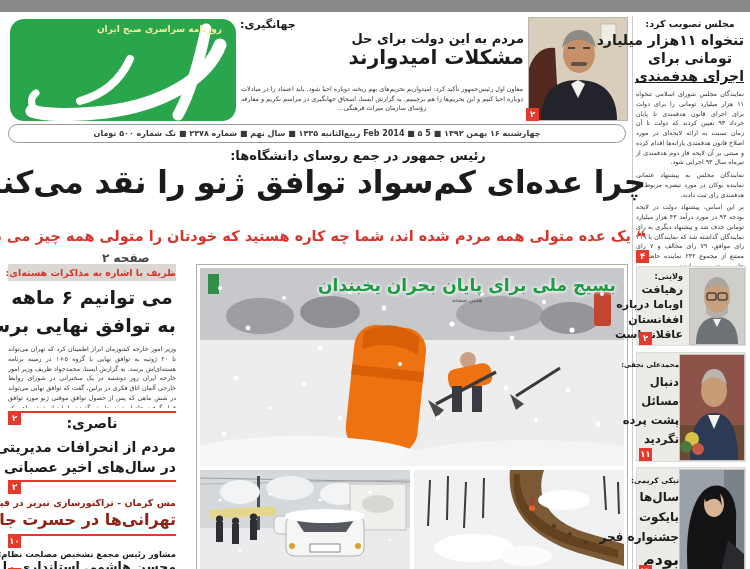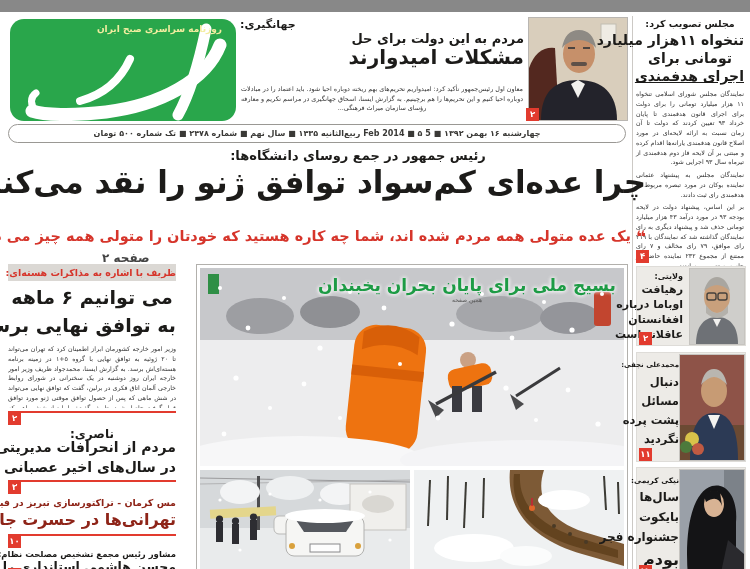--- a/index.html
+++ b/index.html
@@ -81,21 +81,21 @@
   </div>
   <div class="abs b nw" style="left:90px;top:239px;font-size:12px;color:#444;padding-left:12px;">صفحه ۲</div>
 
   <div class="abs kbar nw" style="left:8px;top:252px;width:168px;height:17px;font-size:9.5px;line-height:17px;">ظریف با اشاره به مذاکرات هسته‌ای:</div>
   <div class="abs b ink ctr nw" style="left:8px;top:274px;width:168px;font-size:19px;">می توانیم ۶ ماهه</div>
   <div class="abs b ink ctr nw" style="left:8px;top:302px;width:168px;font-size:19px;">به توافق نهایی برسیم</div>
   <div class="abs body-txt" style="left:8px;top:332px;width:168px;height:64px;overflow:hidden;font-size:6.3px;line-height:1.55;">وزیر امور خارجه کشورمان ابراز اطمینان کرد که تهران می‌تواند تا ۲۰ ژوئیه به توافق نهایی با گروه ۵+۱ در زمینه برنامه هسته‌ای‌اش برسد. به گزارش ایسنا، محمدجواد ظریف وزیر امور خارجه ایران روز دوشنبه در یک سخنرانی در شورای روابط خارجی آلمان اتاق فکری در برلین، گفت که توافق نهایی می‌تواند در شش ماهی که پس از حصول توافق موقتی ژنو مورد توافق قرار گرفت حاصل شود. ظریف گفت: ما باید از شش ماهی که داریم استفاده کنیم تا به یک توافق دست یابیم، زیرا اگر این شش ماه را از دست بدهیم، حرکتی که آغاز شده است به سمت دیگر منحرف خواهد شد.</div>
   <div class="redline" style="left:8px;top:399px;width:168px;"></div>
   <div class="badge" style="left:8px;top:400px;">۲</div>
 
-  <div class="abs b ink ctr nw" style="left:8px;top:415px;width:168px;font-size:12px;">ناصری:</div>
+  <div class="abs b ink ctr nw" style="left:8px;top:403px;width:168px;font-size:14px;">ناصری:</div>
   <div class="abs b ink ctr nw" style="left:8px;top:427px;width:168px;font-size:14px;">مردم از انحرافات مدیریتی</div>
   <div class="abs b ink ctr nw" style="left:8px;top:447px;width:168px;font-size:14px;">در سال‌های اخیر عصبانی هستند</div>
   <div class="redline" style="left:8px;top:468px;width:168px;"></div>
   <div class="badge" style="left:8px;top:469px;">۳</div>
 
   <div class="abs b ctr nw" style="left:8px;top:485px;width:168px;font-size:9.5px;color:#8e2418;">مس کرمان - تراکتورسازی تبریز در فینال</div>
   <div class="abs b ctr nw" style="left:8px;top:498px;width:168px;font-size:16px;color:#8e2418;">تهرانی‌ها در حسرت جام حذفی</div>
   <div class="redline" style="left:8px;top:522px;width:168px;"></div>
   <div class="badge" style="left:8px;top:523px;">۱۰</div>
 

